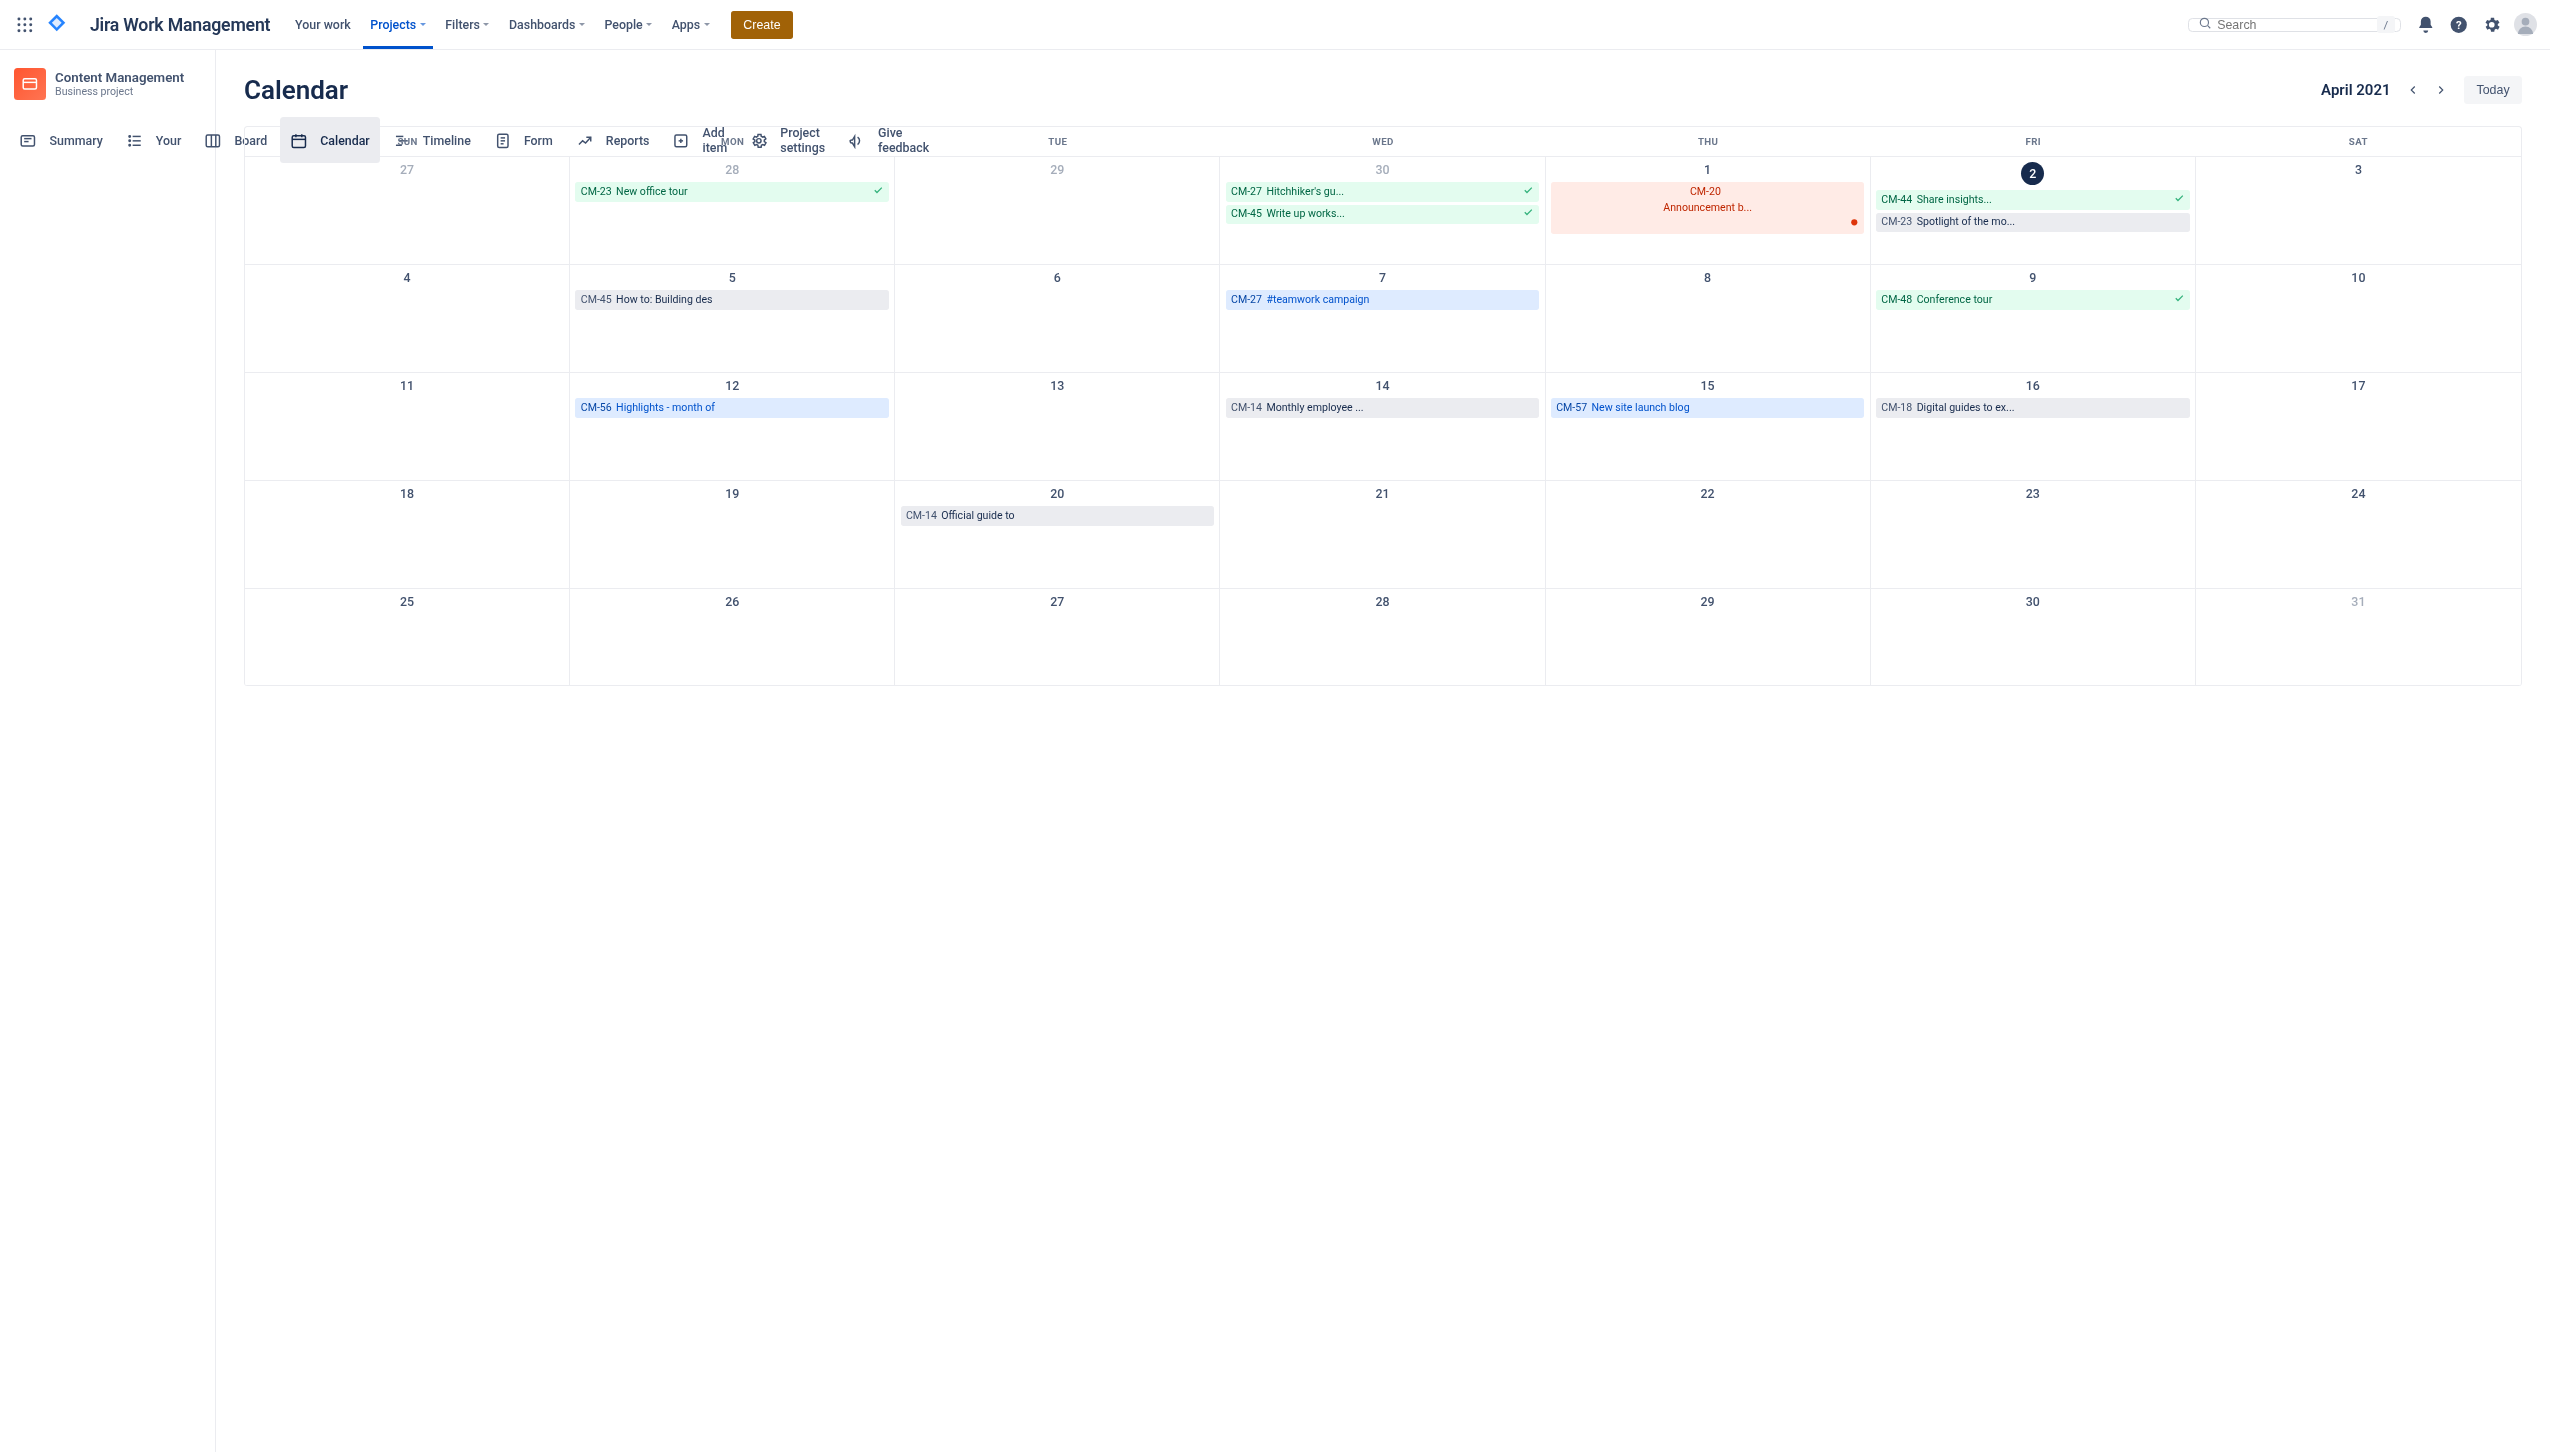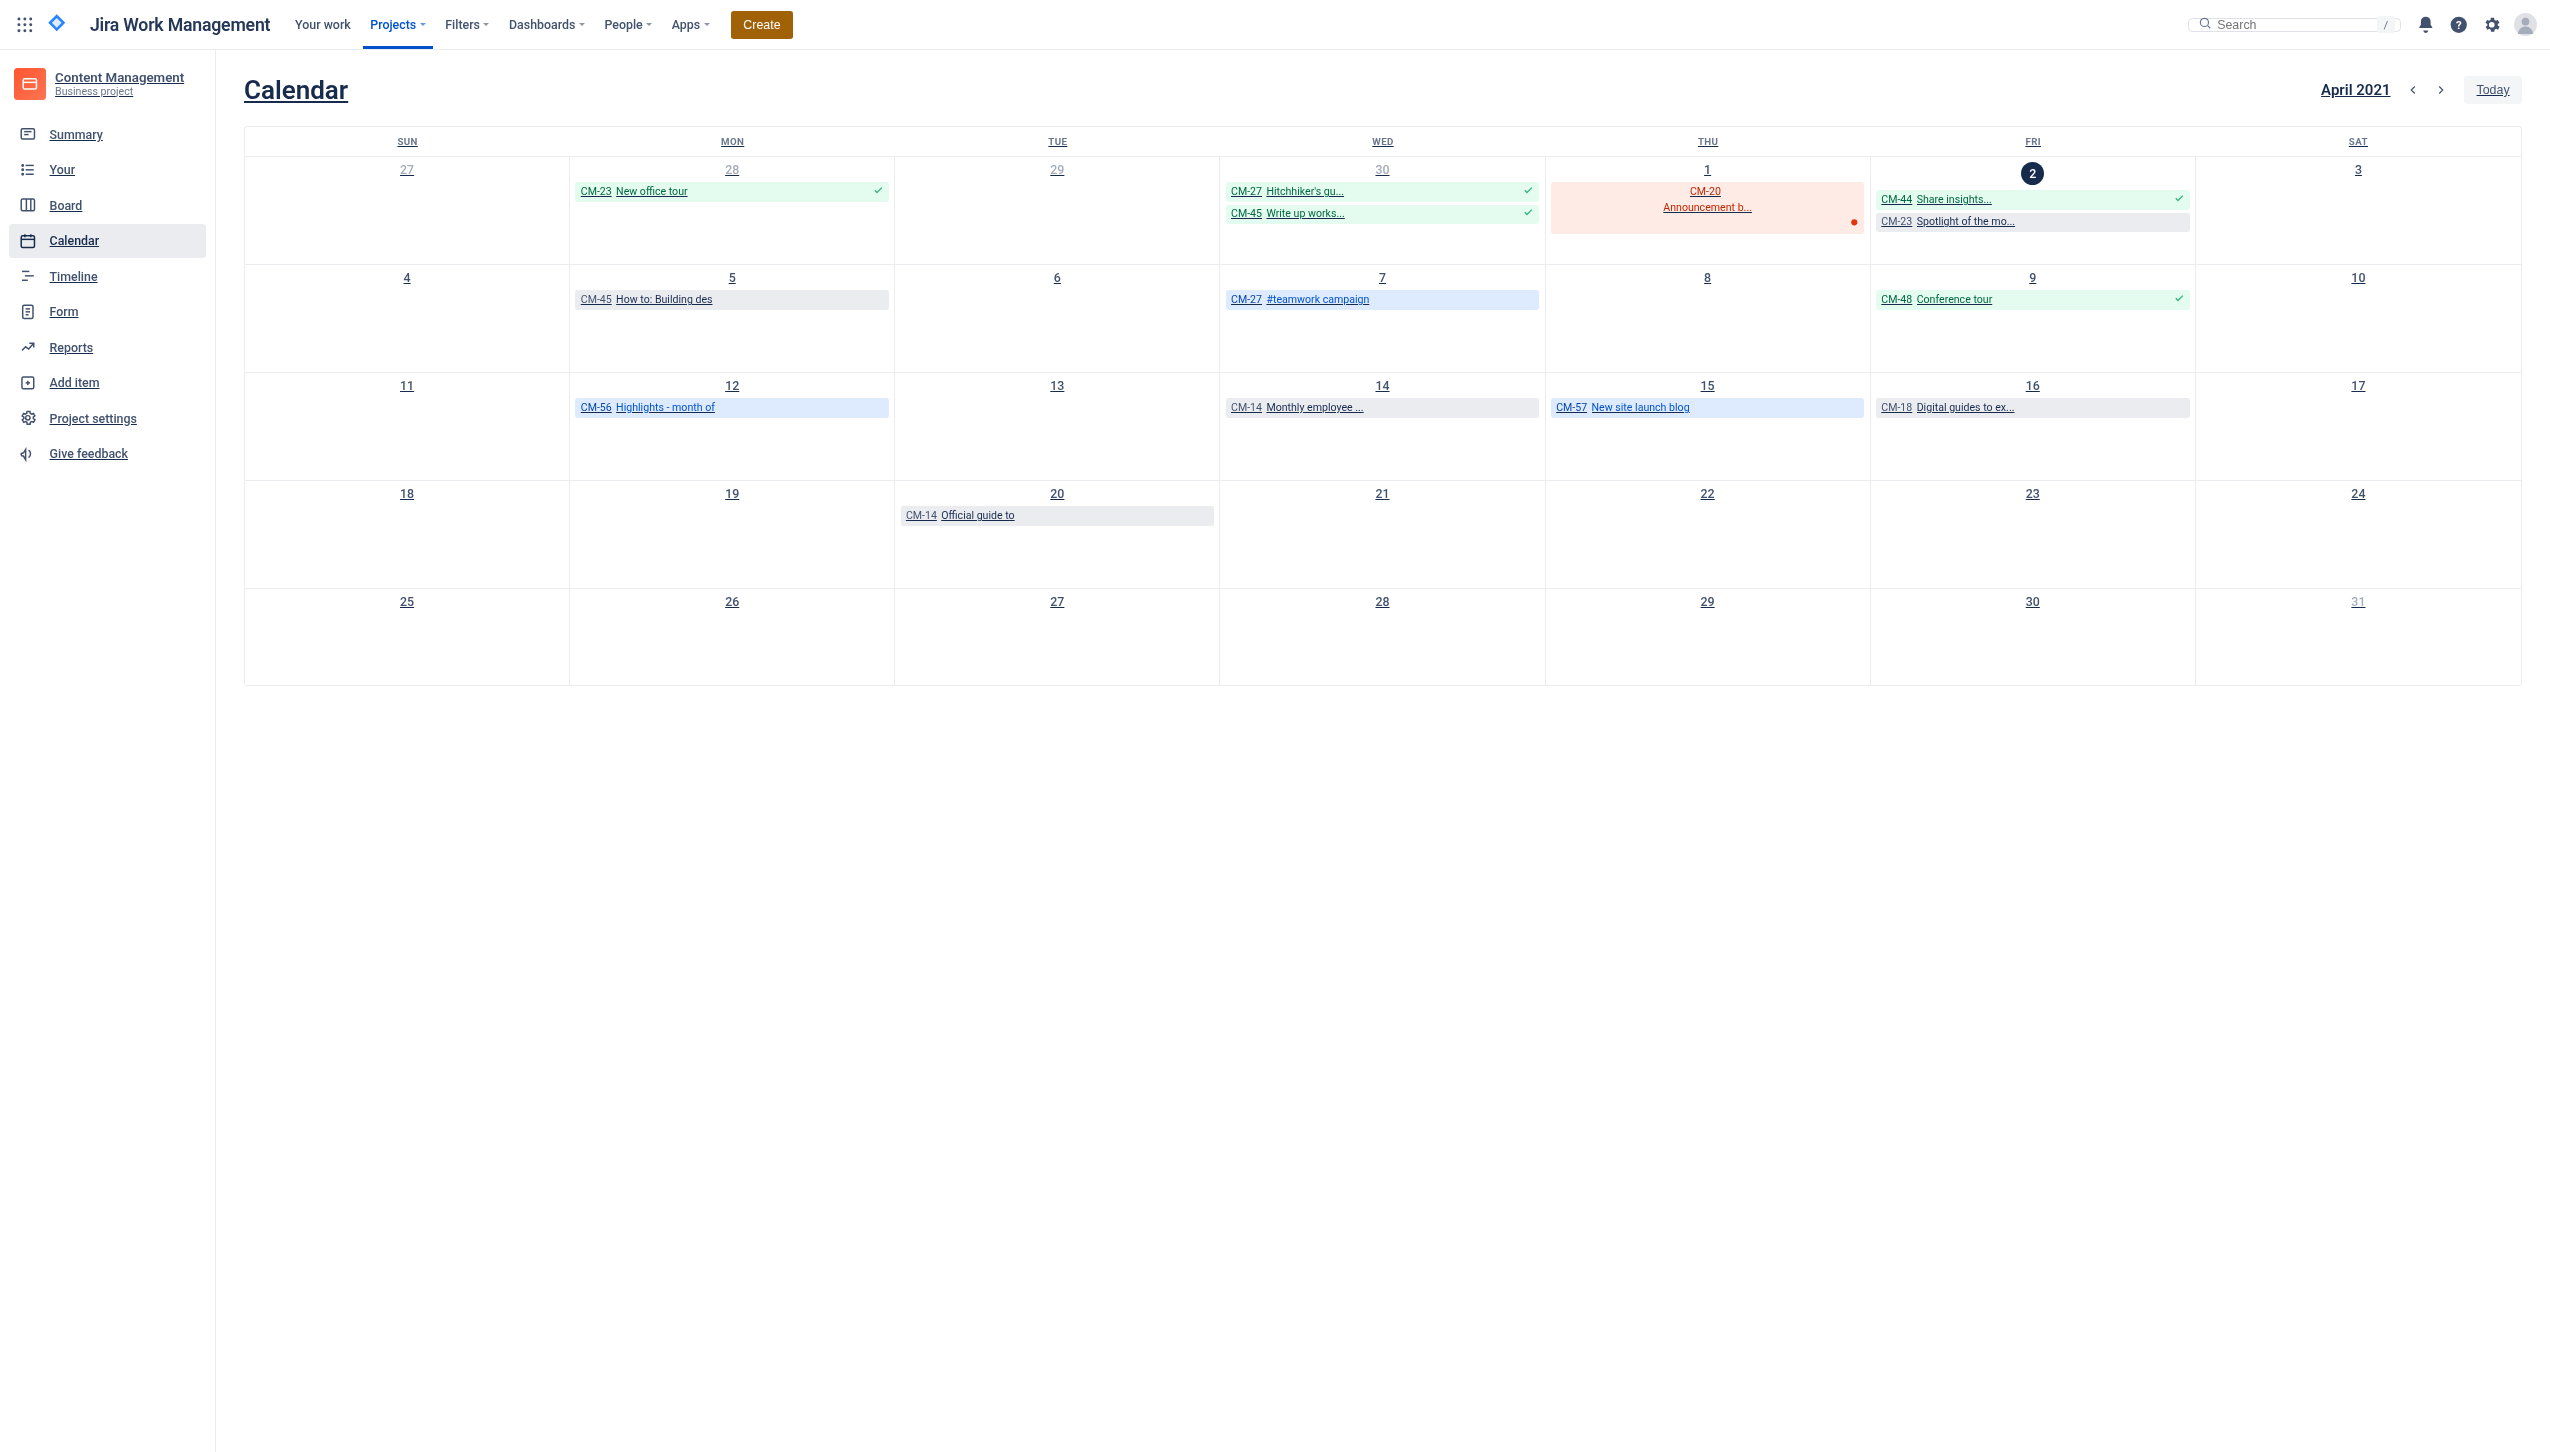--- a/index.html
+++ b/index.html
@@ -96,39 +96,39 @@
   .topnav-icons { display: flex; align-items: center; gap: 5.3px; margin-left: 7px; }
   .topnav-icon {
     width: 28px; height: 28px;
     display: inline-flex; align-items: center; justify-content: center;
     color: #42526E;
     border-radius: 50%;
     cursor: pointer;
   }
   
   
-  .layout { display: flex; height: calc(100vh - 50px); text-decoration: underline; }
+  .layout { display: flex; height: calc(100vh - 50px); }
   .sidebar {
     width: 216px;
     border-right: 0.9px solid #EBECF0;
     padding: 17.7px 8.9px 8.9px 8.9px;
     flex-shrink: 0;
   }
   .project-header { display: flex; align-items: center; gap: 8.9px; padding: 0 5.3px 12.4px 5.3px; }
   .project-avatar {
     width: 32px; height: 32px;
     border-radius: 3.5px;
     background: linear-gradient(135deg, #FF5630, #FF7452);
     display: flex; align-items: center; justify-content: center;
     color: #fff;
     flex-shrink: 0;
   }
   .project-title { font-weight: 600; font-size: 13.3px; color: #42526E; }
   .project-sub { font-size: 10.6px; color: #6B778C; }
-  .side-list { display: flex; flex-direction: column; gap: 1.8px; margin-top: 5.3px; }
+  .side-list { display: flex; flex-direction: row; gap: 1.8px; margin-top: 5.3px; }
   .side-item {
     display: flex; align-items: center; gap: 12.4px;
     padding: 8px 10.6px;
     border-radius: 3.5px;
     color: #42526E;
     font-weight: 500;
     cursor: pointer;
   }
   .side-item.active { background: #EBECF0; color: #172B4D; }
   .side-icon { width: 17.7px; height: 17.7px; display: inline-flex; align-items: center; justify-content: center; flex-shrink: 0; }

